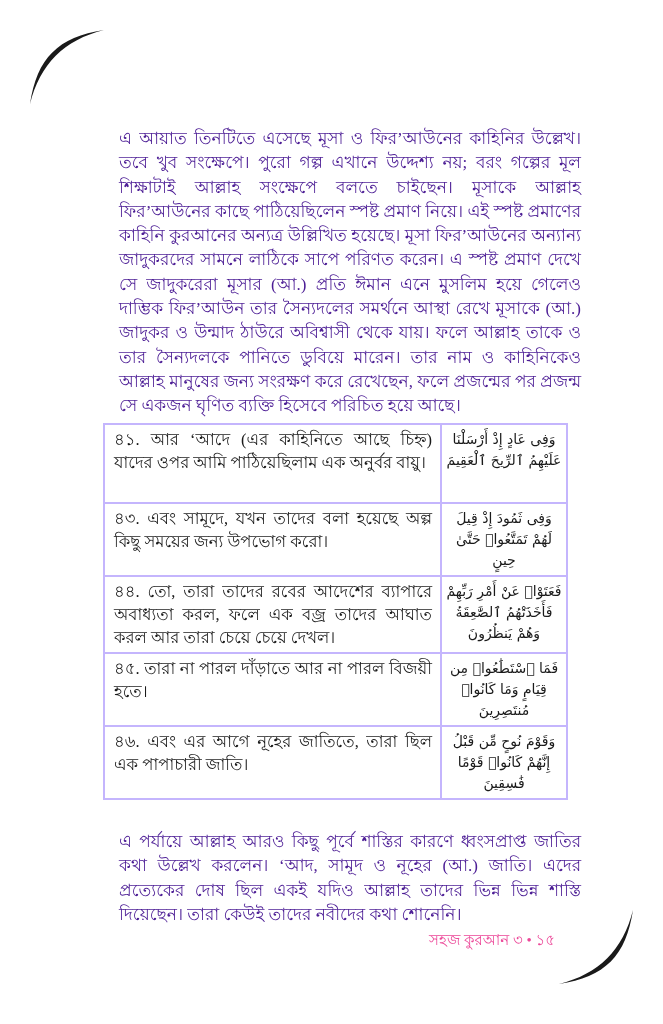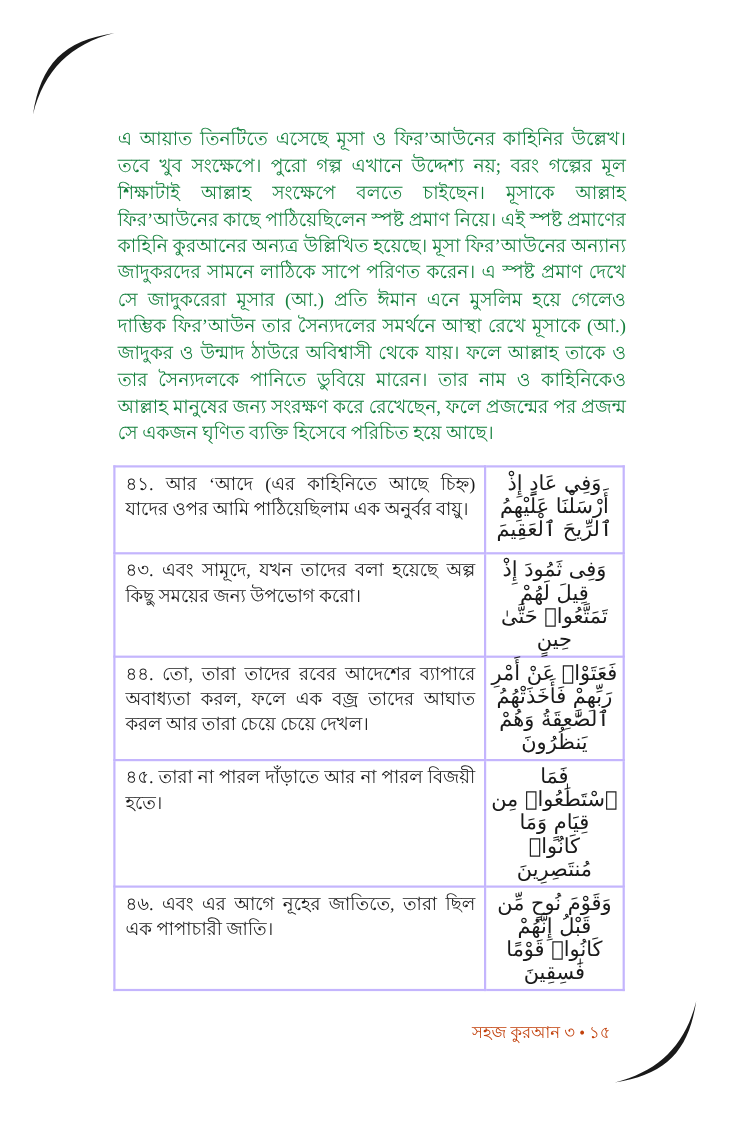--- a/index.html
+++ b/index.html
@@ -2,52 +2,52 @@
 <html lang="bn"><head>
 <meta charset="utf-8">
 <style>
   html,body{margin:0;padding:0;background:#ffffff;}
   .page{
     position:relative;width:663px;height:1024px;background:#ffffff;
     font-family:"Liberation Serif","DejaVu Serif",serif;color:#1a1a1a;overflow:hidden;
   }
   .corner-svg{position:absolute;left:0;top:0;width:663px;height:1024px;pointer-events:none;}
   .para{
-    position:absolute;left:103px;width:462px;margin:4px;
+    position:absolute;left:103px;width:462px;margin:16px;
     font-size:17px;line-height:24.3px;text-align:justify;
-    color:#15803d;
+    color:#4c1d95;
   }
   .para-top{top:111px;}
   .para-bottom{top:814px;}
   .verse-table{
     position:absolute;top:423px;left:103px;width:463px;
     border-collapse:collapse;table-layout:fixed;
   }
   .verse-table td{
     border:2px solid #c4b5fd;vertical-align:top;box-sizing:border-box;
   }
   td.bn{
     width:337px;padding:3px 8px 3px 9px;
     font-size:16.5px;line-height:23px;text-align:justify;
   }
   td.ar{
     width:126px;padding:4px 4px;
     font-family:"DejaVu Sans",sans-serif;
-    font-size:19px;line-height:21px;text-align:center;direction:rtl;
+    font-size:14px;line-height:21px;text-align:center;direction:rtl;
   }
   .verse-table tr:nth-child(1) td{height:79px;}
   .verse-table tr:nth-child(2) td{height:70px;}
   .verse-table tr:nth-child(3) td{height:45px;}
   .verse-table tr:nth-child(4) td{height:71px;}
   .verse-table tr:nth-child(5) td{height:50px;}
   .verse-table tr:nth-child(6) td{height:43px;text-decoration:underline;}
   .num{white-space:nowrap;}
   .footer{
     position:absolute;top:930px;left:103px;width:452px;
-    text-align:right;font-size:15px;line-height:20px;color:#c2410c;
+    text-align:right;font-size:15px;line-height:20px;color:#ec4899;
   }
 </style>
 </head>
 <body>
 
 <div class="page">
 
   <svg class="corner-svg" viewBox="0 0 663 1024" xmlns="http://www.w3.org/2000/svg">
     <path d="M104,30 C58,37 37,58 30,104 C40,64 64,40 104,30 Z" fill="#1a1a1a"></path>
     <path d="M104,30 C58,37 37,58 30,104 C40,64 64,40 104,30 Z" transform="translate(663,1014) scale(-1,-1)" fill="#1a1a1a"></path>
@@ -78,18 +78,19 @@
       <td class="ar" dir="rtl">فَمَا ٱسْتَطَٰعُوا۟ مِن قِيَامٍ وَمَا كَانُوا۟ مُنتَصِرِينَ</td>
     </tr>
 
     <tr>
       <td class="bn"><span class="num">৪৬.</span> <span>এবং এর আগে নূহের জাতিতে, তারা ছিল এক পাপাচারী জাতি।</span></td>
       <td class="ar" dir="rtl">وَقَوْمَ نُوحٍ مِّن قَبْلُ إِنَّهُمْ كَانُوا۟ قَوْمًا فَٰسِقِينَ</td>
     </tr>
   </tbody>
   </table>
 
+  <p class="para para-bottom">এ পর্যায়ে আল্লাহ আরও কিছু পূর্বে শাস্তির কারণে ধ্বংসপ্রাপ্ত জাতির কথা উল্লেখ করলেন। ‘আদ, সামূদ ও নূহের (আ.) জাতি। এদের প্রত্যেকের দোষ ছিল একই যদিও আল্লাহ তাদের ভিন্ন ভিন্ন শাস্তি দিয়েছেন। তারা কেউই তাদের নবীদের কথা শোনেনি।</p>
 
   <div class="footer">
     <span>সহজ কুরআন ৩ • ১৫</span>
   </div>
 
 </div>
 
 </body></html>

